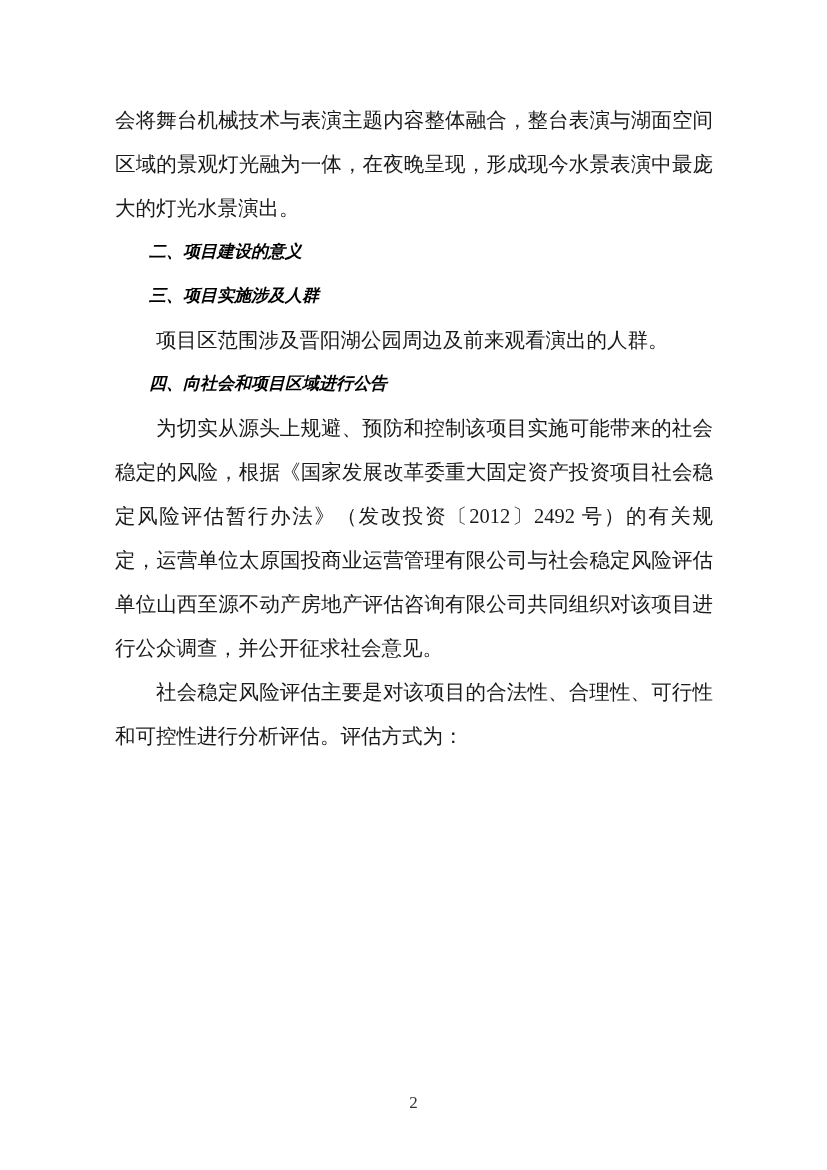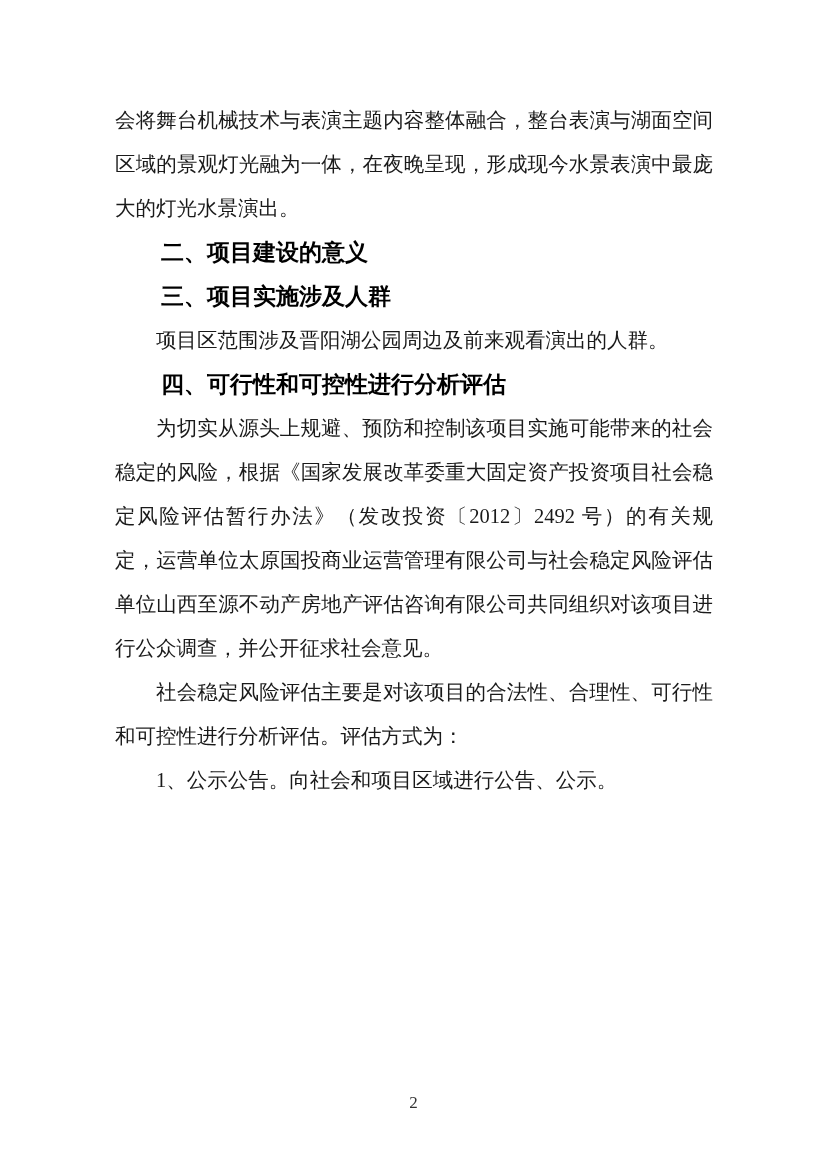--- a/index.html
+++ b/index.html
@@ -30,26 +30,27 @@
     text-align: justify;
     margin: 0;
     color: #1a1a1a;
   }
   .paragraph.indent {
     text-indent: 2em;
   }
   .heading {
     font-family: "Liberation Sans", "DejaVu Sans", sans-serif;
     font-weight: bold;
-    font-size: 23px;
+    font-size: 17px;
     line-height: 44px;
     text-indent: 2em;
     text-align: left;
     margin: 0;
     color: #000000;
+    font-style: italic;
   }
   .page-number {
     position: absolute;
     top: 1080px;
     left: 0;
     width: 100%;
     text-align: center;
     font-family: "Liberation Serif", "DejaVu Serif", serif;
     font-size: 17px;
     line-height: 22px;
@@ -58,19 +59,18 @@
 </style>
 </head>
 <body>
 
 <div class="page">
   <div class="content">
       <div class="paragraph">会将舞台机械技术与表演主题内容整体融合，整台表演与湖面空间区域的景观灯光融为一体，在夜晚呈现，形成现今水景表演中最庞大的灯光水景演出。</div>
       <div class="heading indent">二、项目建设的意义</div>
       <div class="heading indent">三、项目实施涉及人群</div>
       <div class="paragraph indent">项目区范围涉及晋阳湖公园周边及前来观看演出的人群。</div>
-      <div class="heading indent">四、可行性和可控性进行分析评估</div>
+      <div class="heading indent">四、向社会和项目区域进行公告</div>
       <div class="paragraph indent">为切实从源头上规避、预防和控制该项目实施可能带来的社会稳定的风险，根据《国家发展改革委重大固定资产投资项目社会稳定风险评估暂行办法》（发改投资〔2012〕2492 号）的有关规定，运营单位太原国投商业运营管理有限公司与社会稳定风险评估单位山西至源不动产房地产评估咨询有限公司共同组织对该项目进行公众调查，并公开征求社会意见。</div>
       <div class="paragraph indent">社会稳定风险评估主要是对该项目的合法性、合理性、可行性和可控性进行分析评估。评估方式为：</div>
-      <div class="paragraph indent">1、公示公告。向社会和项目区域进行公告、公示。</div>
     </div>
   <div class="page-number">2</div>
 </div>
 
 </body></html>

